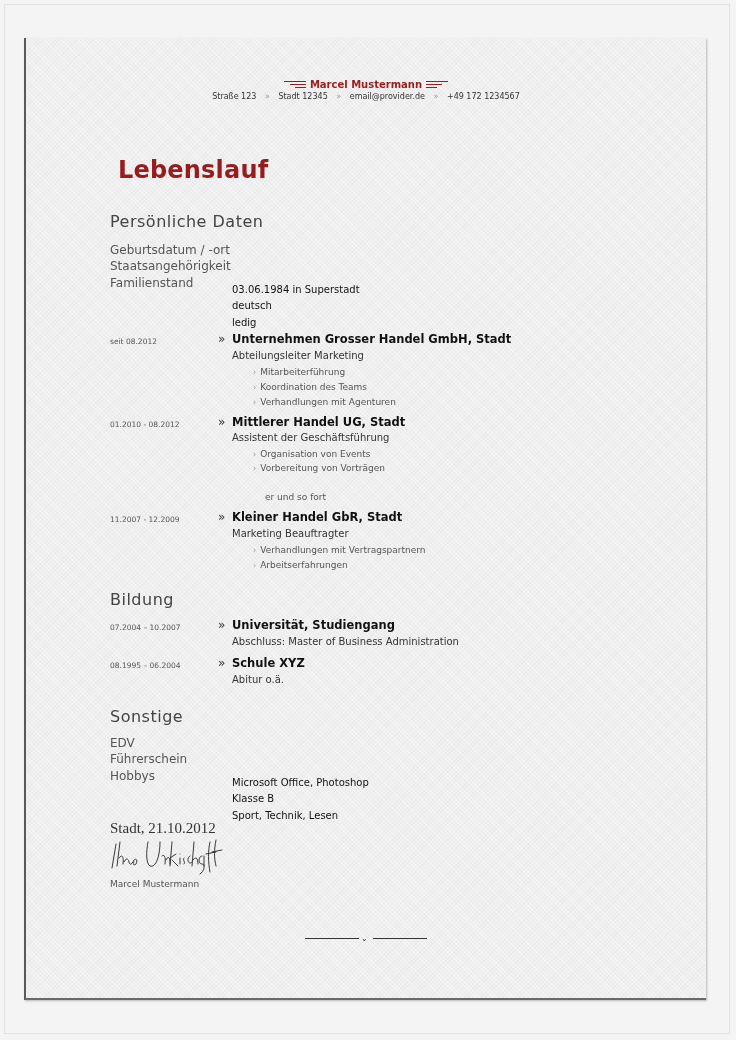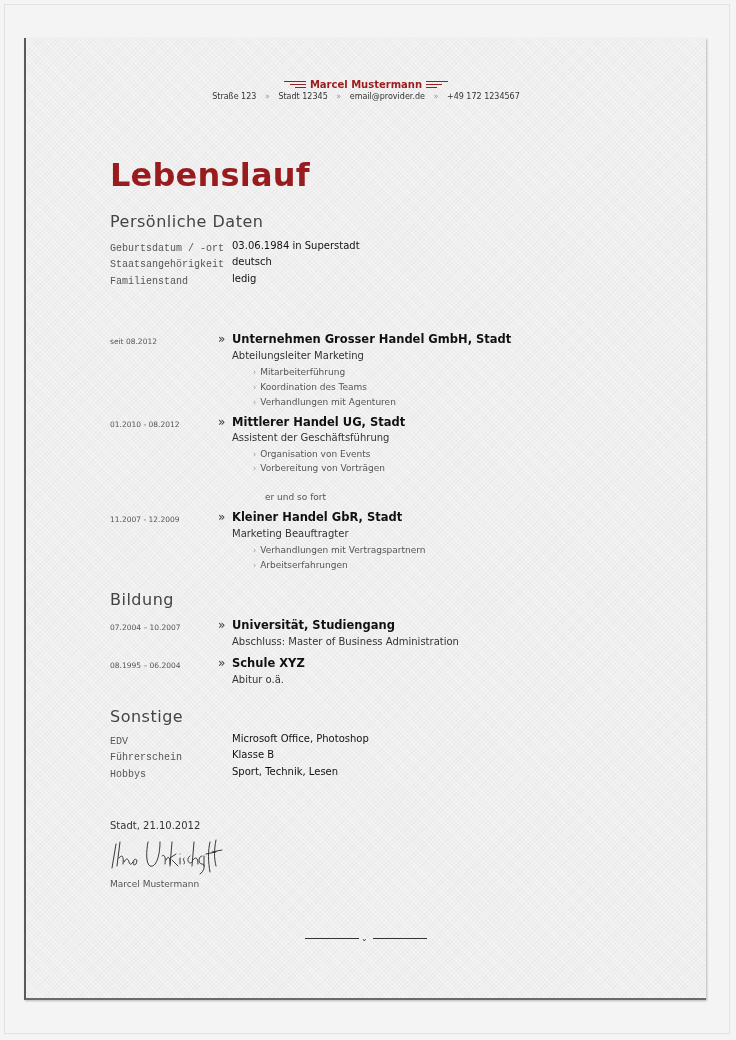--- a/index.html
+++ b/index.html
@@ -40,49 +40,49 @@
   .wing.right i:nth-child(2) { top:3px; right:6px; width:16px; }
   .wing.right i:nth-child(3) { top:6px; right:11px; width:11px; }
 
   .contact-line {
     position:absolute; left:0; width:680px; top:54px; text-align:center;
     font-size:8px; color:#333;
   }
   .contact-line .sep { color:#999; margin:0 6px; font-size:8px; }
 
   .doc-title {
-    position:absolute; left:84px; top:118px;
-    font-size:32px; font-weight:bold; color:#981b1e; letter-spacing:0.2px;text-align:center;
+    position:absolute; left:92px; top:118px;
+    font-size:24px; font-weight:bold; color:#981b1e; letter-spacing:0.2px;text-align:center;
   }
   .section-title {
     position:absolute; left:84px; font-size:16px; color:#444; letter-spacing:0.5px;
   }
   .label {
-    position:absolute; left:84px; font-size:10px; color:#555;font-family:Liberation Mono, monospace;
+    position:absolute; left:84px; font-size:12px; color:#555;
   }
   .value {
-    position:absolute; left:206px; font-size:10px; color:#111;
+    position:absolute; left:206px; font-size:10px; color:#111;margin-top:44px;
   }
   .date {
     position:absolute; left:84px; font-size:7.5px; color:#555;
   }
   .entry-title {
     position:absolute; left:192px; font-size:11.5px; font-weight:bold; color:#111;
     display:flex; align-items:center;
   }
   .entry-title .arrow { color:#333; font-weight:normal; font-size:12px; width:14px; display:inline-block; }
   .entry-sub {
     position:absolute; left:206px; font-size:10px; color:#333;
   }
   .bullet {
     position:absolute; left:206px; font-size:9px; color:#555; line-height:14px;margin-left:21px;
   }
   .bullet .b { color:#999; margin-right:4px; font-size:8px; }
 
-  .place-date { position:absolute; left:84px; top:782px; font-size:10px; color:#333; }
+  .place-date { position:absolute; left:84px; top:782px; font-size:15px; color:#333;font-family:Liberation Serif, serif; }
   .signature { position:absolute; left:84px; top:798px; width:130px; height:40px; }
   .signer { position:absolute; left:84px; top:841px; font-size:9px; color:#555; }
 
   .footer-rule { position:absolute; top:900px; height:1px; background:#333; width:54px; }
   .footer-chevron { position:absolute; left:335px; top:896px; font-size:8px; color:#333; }
   .footer-text { position:absolute; left:0; width:680px; top:911px; text-align:center; font-size:7.5px; color:#222; }
 </style>
 </head>
 <body>
 

